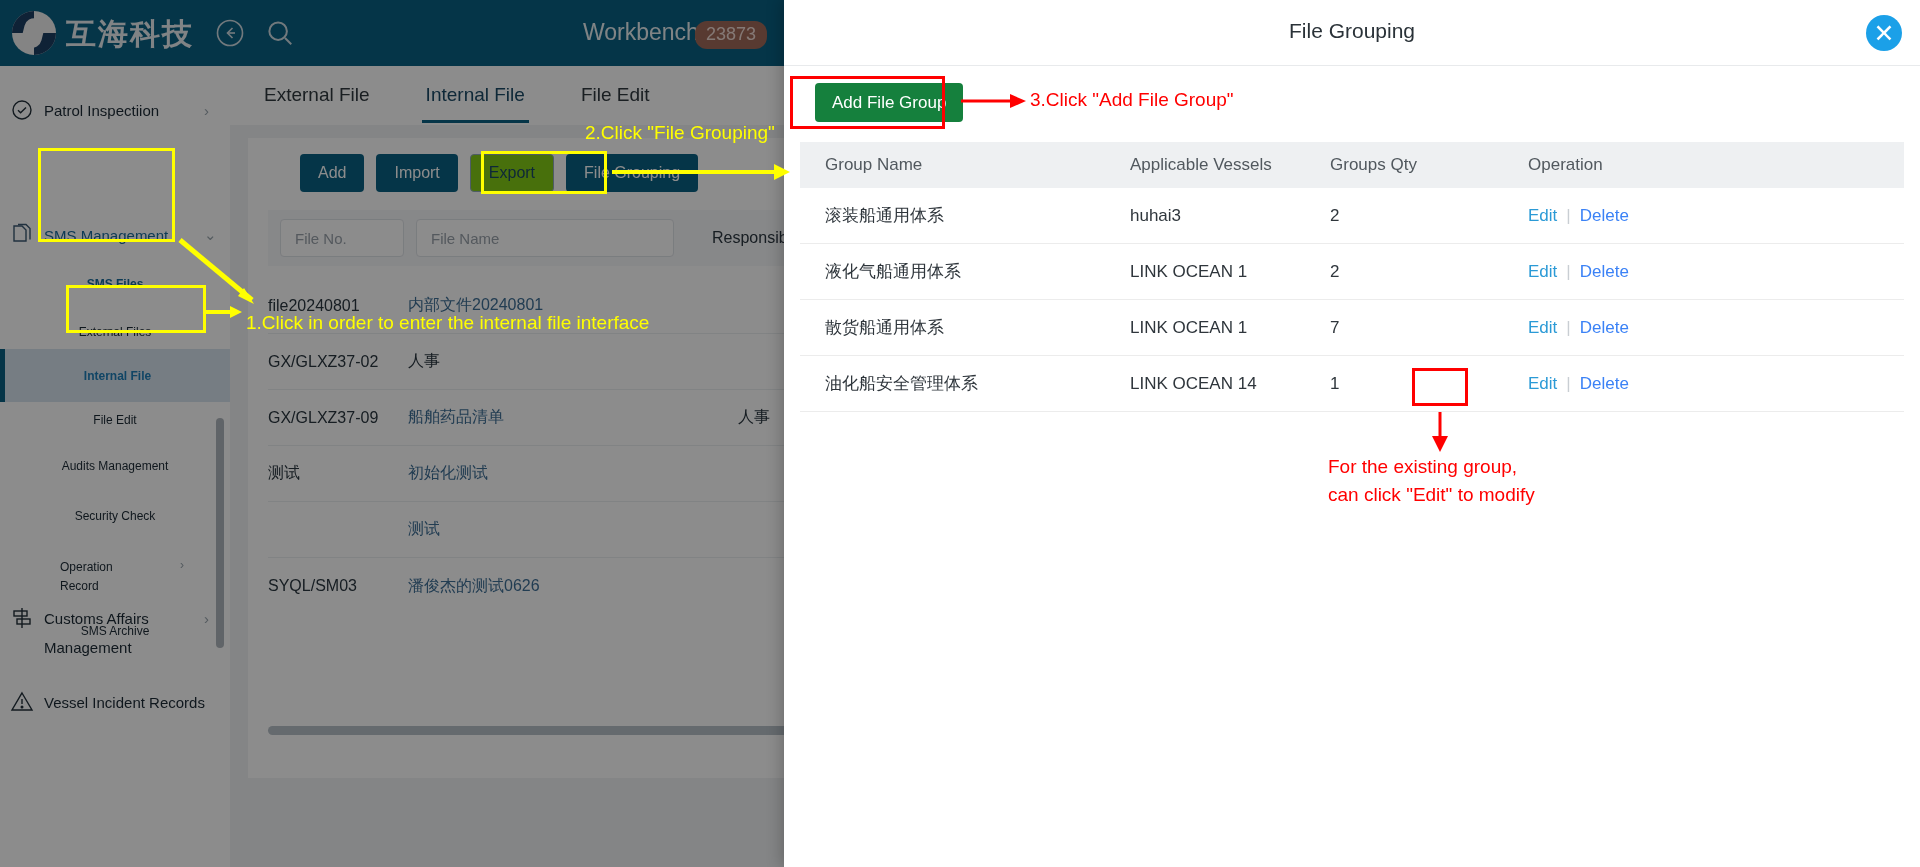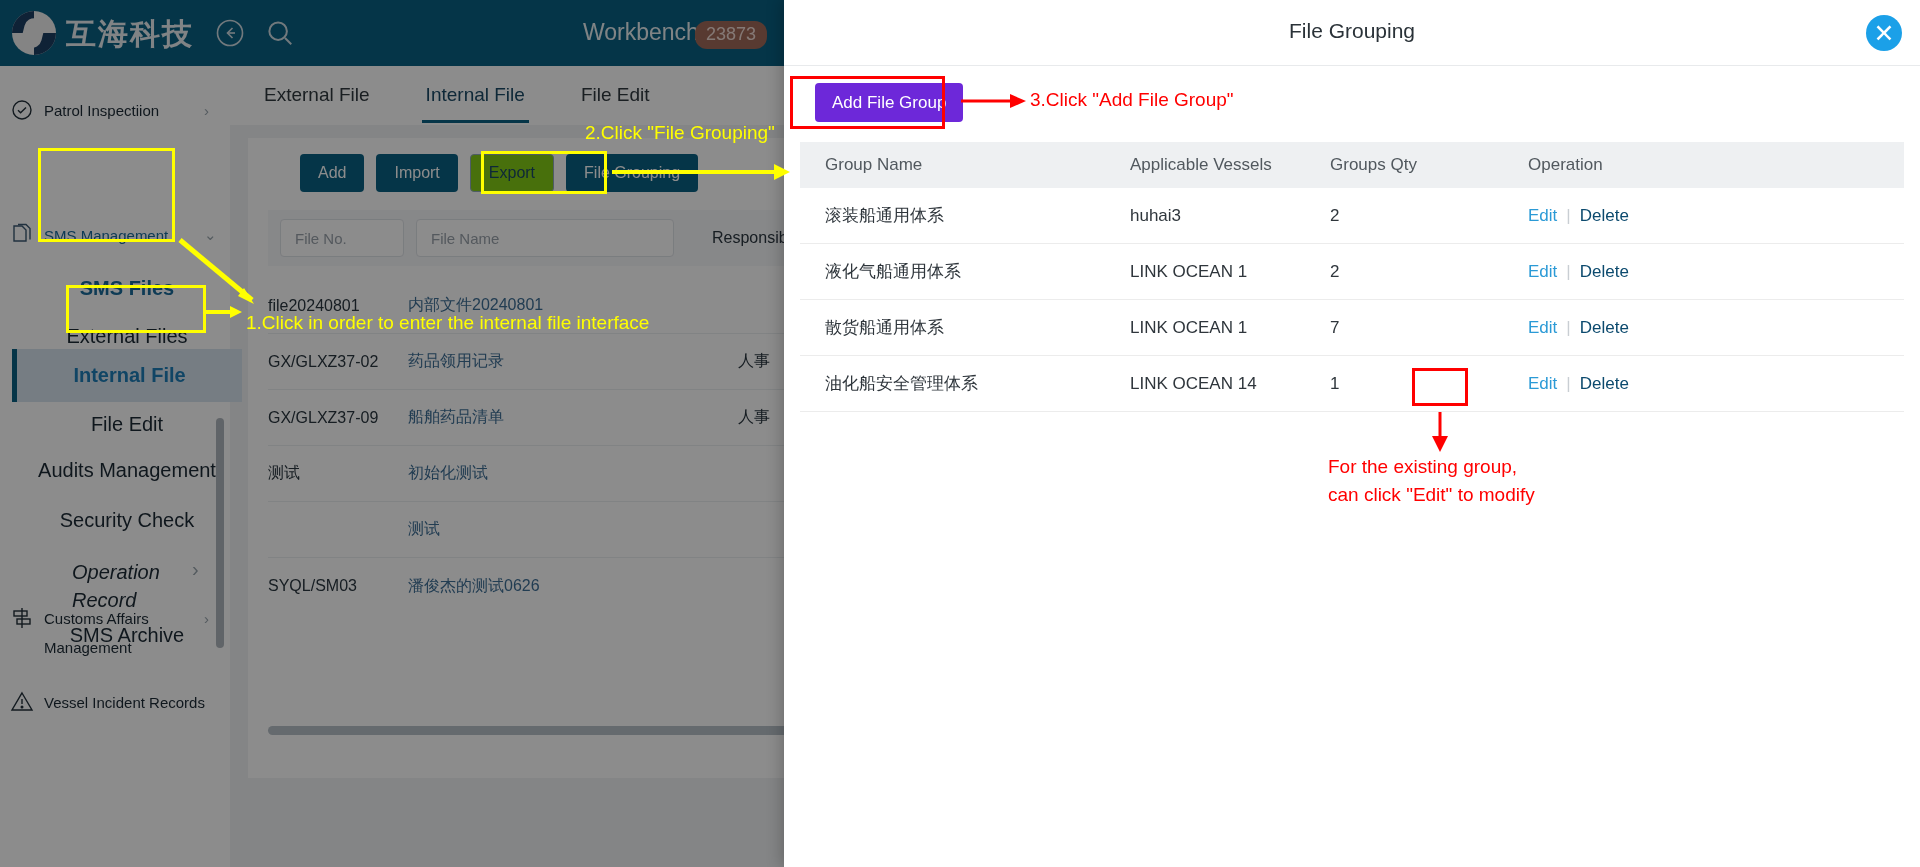--- a/index.html
+++ b/index.html
@@ -72,21 +72,21 @@
     color: #1c2a35;
   }
   .side-item {
     position: absolute; left: 0; width: 230px;
     display: flex; align-items: center;
   }
   .side-ico { width: 44px; display:flex; justify-content:center; flex-shrink:0; }
   .side-lbl { flex: 1; }
   .side-arrow { width: 26px; color: #9aa6ae; font-size: 15px; text-align:left; }
 
-  .side-sub { position:absolute; left:12px; width: 230px; text-align:center; font-size: 20px; }
+  .side-sub { position:absolute; left:0; width: 230px; text-align:center; font-size: 12px; }
   .side-sub.active-row {
     background: #d8e4ef;
     border-left: 5px solid #0a6183;
   }
   .side-sub.active-row .sub-text { color: #1e7eb8; font-weight: bold; }
 
   
   #main {
     position: absolute; left: 230px; top: 66px; width: 1690px; height: 801px;
     background: #f0f2f5;
@@ -167,40 +167,40 @@
     font-size: 21px; color: #2a3238;
   }
   #modal-close {
     position:absolute; right: 18px; top: 15px; width: 36px; height: 36px;
     background: #1ba0e8; border-radius: 50%;
     display:flex; align-items:center; justify-content:center;
     color:#fff; font-size: 25px; line-height: 1;
   }
   #add-group-btn {
     position:absolute; left: 31px; top: 83px;
-    background: #6d28d9; color:#fff; font-size: 17px;
+    background: #15803d; color:#fff; font-size: 17px;
     height: 39px; padding: 1px 17px; border-radius: 4px;
     display:flex; align-items:center; justify-content:center;
   }
   #mtable { position:absolute; left: 16px; top: 142px; width: 1104px; }
   #mthead {
     height: 46px; background:#eef0f2; display:flex; align-items:center;
     font-size: 17px; color: #51585e;
   }
   .mrow {
     height: 56px; display:flex; align-items:center;
     border-bottom:1px solid #ececec; font-size: 17px; color: #2f363c;
   }
   .m-gn { width: 330px; padding-left: 25px; }
   .m-av { width: 200px; }
   .m-gq { width: 198px; }
   .m-op { width: 300px; }
   .lnk-edit { color:#2b9ad6; }
   .lnk-sep  { color:#c9ced3; margin: 0 9px; }
-  .lnk-del  { color:#0c4a6e; }
+  .lnk-del  { color:#3b82f6; }
 
   
   .anno { position:absolute; z-index: 90; }
   .ybox { border: 3px solid #ffff00; }
   .rbox { border: 3px solid #ff0000; }
   .ytext { color:#ffff00; font-size: 19px; white-space: nowrap; font-weight: 500; }
   .rtext { color:#ff0000; font-size: 19px; white-space: nowrap; }
   svg.anno { overflow: visible; }
 </style>
 </head>
@@ -246,21 +246,21 @@
       <div class="side-sub" style="top:347px;">
         <span class="sub-text">File Edit</span>
       </div>
       <div class="side-sub" style="top:393px;">
         <span class="sub-text">Audits Management</span>
       </div>
       <div class="side-sub" style="top:443px;">
         <span class="sub-text">Security Check</span>
       </div>
       <div class="side-sub" style="top:492px;text-align:left;padding-left:60px;">
-        <span class="sub-text" style="display:inline-block;width:86px;line-height:28px;font-style:italic;">Operation Record</span>
+        <span class="sub-text" style="display:inline-block;width:86px;line-height:19px;">Operation Record</span>
         <span style="position:absolute;left:180px;top:0;color:#9aa6ae;">›</span>
       </div>
       <div class="side-sub" style="top:558px;">
         <span class="sub-text">SMS Archive</span>
       </div>
 
       <div class="side-item" style="top:540px;">
         <span class="side-ico">
           <svg width="24" height="24" viewBox="0 0 24 24" fill="none" stroke="#23303a" stroke-width="1.4">
             <path d="M12 2v20"></path>
@@ -308,21 +308,20 @@
         </div>
 
         <div id="tbl">
           <div class="trow">
             <span class="c-no">file20240801</span>
             <span class="c-nm">内部文件20240801</span>
             <span class="c-dp"></span>
           </div>
           <div class="trow">
             <span class="c-no">GX/GLXZ37-02</span>
-            <span class="c-nm">药品领用记录</span>
             <span class="c-dp">人事</span>
           </div>
           <div class="trow">
             <span class="c-no">GX/GLXZ37-09</span>
             <span class="c-nm">船舶药品清单</span>
             <span class="c-dp">人事</span>
           </div>
           <div class="trow">
             <span class="c-no">测试</span>
             <span class="c-nm">初始化测试</span>

